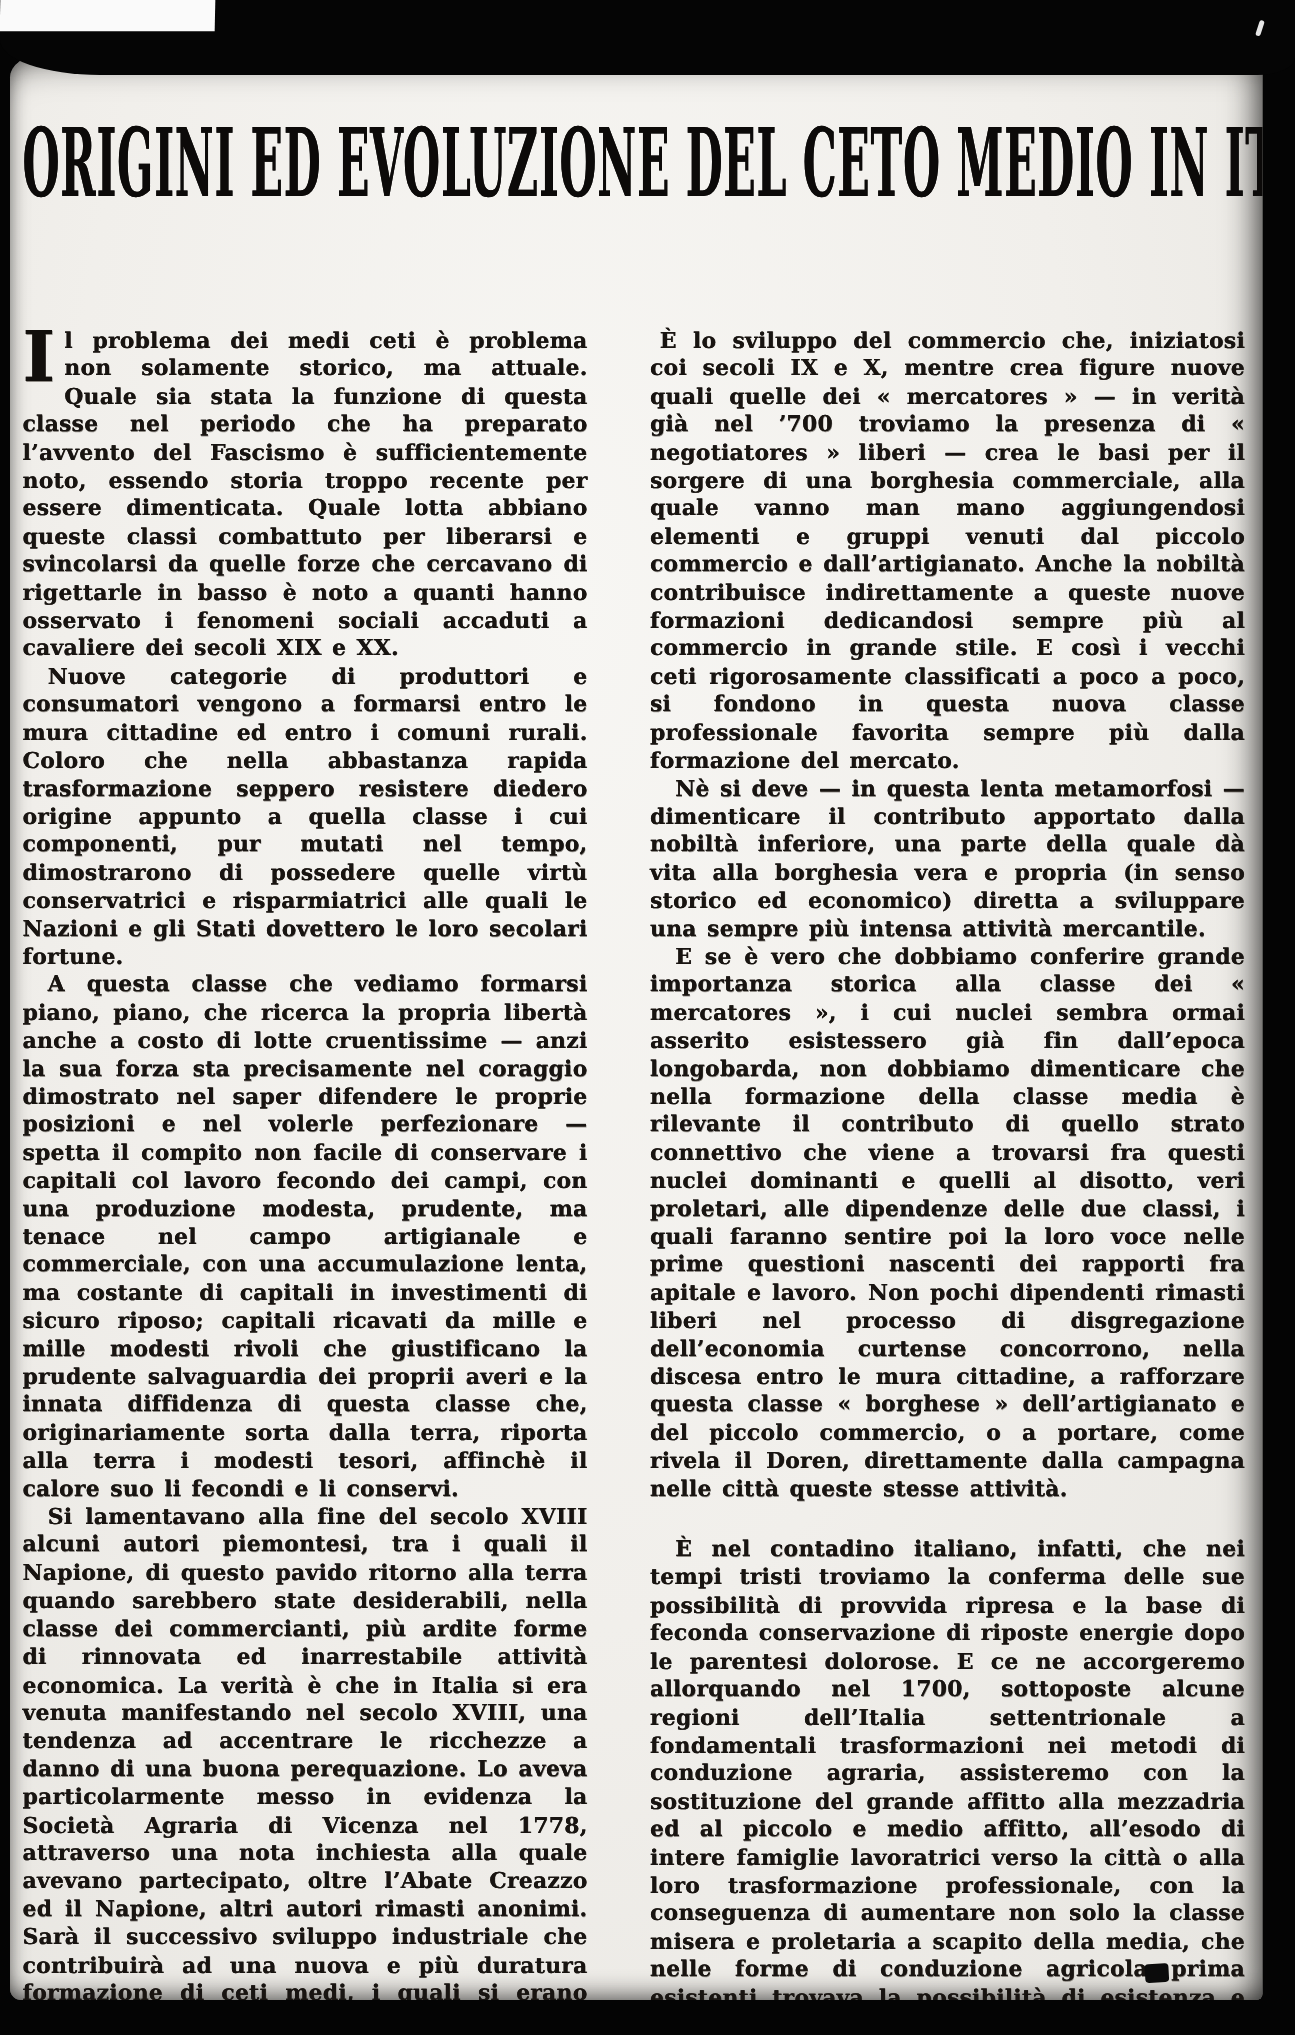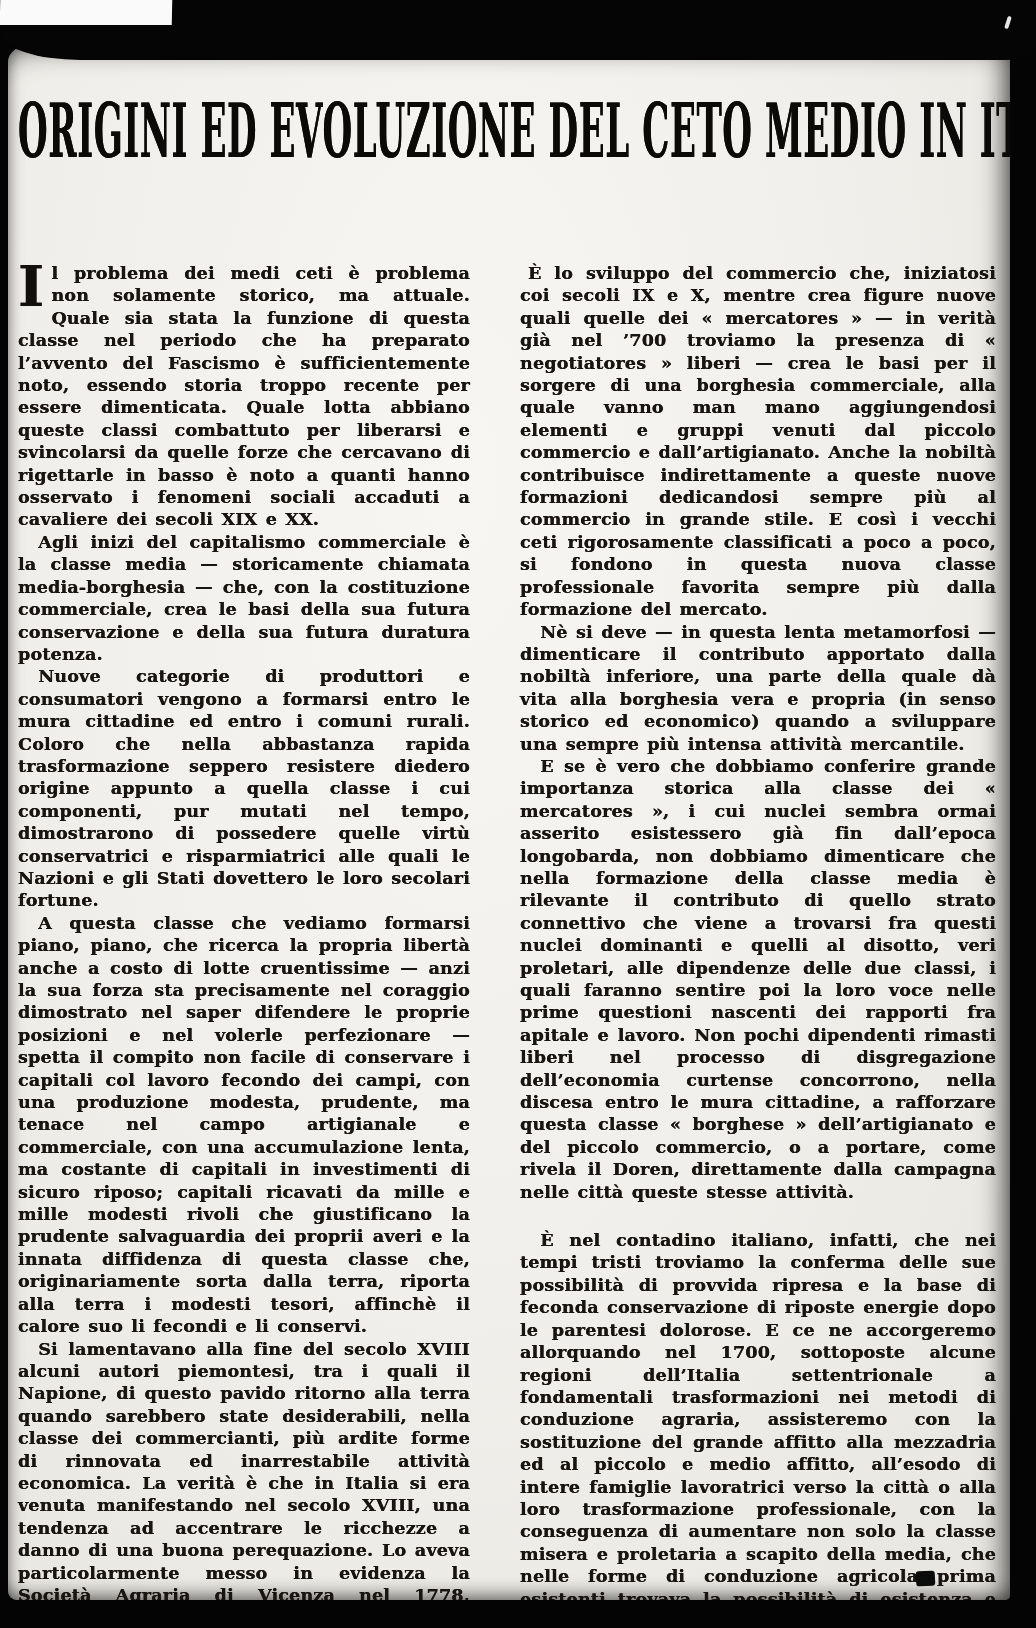--- a/index.html
+++ b/index.html
@@ -101,31 +101,30 @@
 
   <div class="paper">
 
     <h1 class="title">ORIGINI ED EVOLUZIONE DEL CETO MEDIO IN ITALIA</h1>
 
     <div class="columns">
 
       <div class="col col-left">
         <p class="para lead"><span class="drop-cap">I</span><span>l problema dei medi ceti è problema non solamente storico, ma attuale. Quale sia stata la funzione di questa classe nel periodo che ha preparato l’avvento del Fascismo è sufficientemente noto, essendo storia troppo recente per essere dimenticata. Quale lotta abbiano queste classi combattuto per liberarsi e svincolarsi da quelle forze che cercavano di rigettarle in basso è noto a quanti hanno osservato i fenomeni sociali accaduti a cavaliere dei secoli XIX e XX.</span></p>
         <div>
-            <p class="para">Agli inizi del capitalismo commerciale è la classe media — storicamente chiamata media-borghesia — che, con la costituzione commerciale, crea le basi della sua futura conservazione e della sua futura duratura potenza.</p>
             <p class="para">Nuove categorie di produttori e consumatori vengono a formarsi entro le mura cittadine ed entro i comuni rurali. Coloro che nella abbastanza rapida trasformazione seppero resistere diedero origine appunto a quella classe i cui componenti, pur mutati nel tempo, dimostrarono di possedere quelle virtù conservatrici e risparmiatrici alle quali le Nazioni e gli Stati dovettero le loro secolari fortune.</p>
             <p class="para">A questa classe che vediamo formarsi piano, piano, che ricerca la propria libertà anche a costo di lotte cruentissime — anzi la sua forza sta precisamente nel coraggio dimostrato nel saper difendere le proprie posizioni e nel volerle perfezionare — spetta il compito non facile di conservare i capitali col lavoro fecondo dei campi, con una produzione modesta, prudente, ma tenace nel campo artigianale e commerciale, con una accumulazione lenta, ma costante di capitali in investimenti di sicuro riposo; capitali ricavati da mille e mille modesti rivoli che giustificano la prudente salvaguardia dei proprii averi e la innata diffidenza di questa classe che, originariamente sorta dalla terra, riporta alla terra i modesti tesori, affinchè il calore suo li fecondi e li conservi.</p>
             <p class="para">Si lamentavano alla fine del secolo XVIII alcuni autori piemontesi, tra i quali il Napione, di questo pavido ritorno alla terra quando sarebbero state desiderabili, nella classe dei commercianti, più ardite forme di rinnovata ed inarrestabile attività economica. La verità è che in Italia si era venuta manifestando nel secolo XVIII, una tendenza ad accentrare le ricchezze a danno di una buona perequazione. Lo aveva particolarmente messo in evidenza la Società Agraria di Vicenza nel 1778, attraverso una nota inchiesta alla quale avevano partecipato, oltre l’Abate Creazzo ed il Napione, altri autori rimasti anonimi. Sarà il successivo sviluppo industriale che contribuirà ad una nuova e più duratura formazione di ceti medi, i quali si erano già venuti riformando fin dall’epoca comunale ed anche prima allorquando gli organi ecclesiastici avevano favorito l’ascesa dei ceti più bassi.</p>
           </div>
       </div>
 
       <div class="col col-right">
         <div class="group-top">
             <p class="para">È lo sviluppo del commercio che, iniziatosi coi secoli IX e X, mentre crea figure nuove quali quelle dei « mercatores » — in verità già nel ’700 troviamo la presenza di « negotiatores » liberi — crea le basi per il sorgere di una borghesia commerciale, alla quale vanno man mano aggiungendosi elementi e gruppi venuti dal piccolo commercio e dall’artigianato. Anche la nobiltà contribuisce indirettamente a queste nuove formazioni dedicandosi sempre più al commercio in grande stile. E così i vecchi ceti rigorosamente classificati a poco a poco, si fondono in questa nuova classe professionale favorita sempre più dalla formazione del mercato.</p>
-            <p class="para">Nè si deve — in questa lenta metamorfosi — dimenticare il contributo apportato dalla nobiltà inferiore, una parte della quale dà vita alla borghesia vera e propria (in senso storico ed economico) quando a sviluppare una sempre più intensa attività mercantile.</p>
+            <p class="para">Nè si deve — in questa lenta metamorfosi — dimenticare il contributo apportato dalla nobiltà inferiore, una parte della quale dà vita alla borghesia vera e propria (in senso storico ed economico) diretta a sviluppare una sempre più intensa attività mercantile.</p>
             <p class="para">E se è vero che dobbiamo conferire grande importanza storica alla classe dei « mercatores », i cui nuclei sembra ormai asserito esistessero già fin dall’epoca longobarda, non dobbiamo dimenticare che nella formazione della classe media è rilevante il contributo di quello strato connettivo che viene a trovarsi fra questi nuclei dominanti e quelli al disotto, veri proletari, alle dipendenze delle due classi, i quali faranno sentire poi la loro voce nelle prime questioni nascenti dei rapporti fra apitale e lavoro. Non pochi dipendenti rimasti liberi nel processo di disgregazione dell’economia curtense concorrono, nella discesa entro le mura cittadine, a rafforzare questa classe « borghese » dell’artigianato e del piccolo commercio, o a portare, come rivela il Doren, direttamente dalla campagna nelle città queste stesse attività.</p>
           </div>
         <div class="group-bottom">
             <p class="para">È nel contadino italiano, infatti, che nei tempi tristi troviamo la conferma delle sue possibilità di provvida ripresa e la base di feconda conservazione di riposte energie dopo le parentesi dolorose. E ce ne accorgeremo allorquando nel 1700, sottoposte alcune regioni dell’Italia settentrionale a fondamentali trasformazioni nei metodi di conduzione agraria, assisteremo con la sostituzione del grande affitto alla mezzadria ed al piccolo e medio affitto, all’esodo di intere famiglie lavoratrici verso la città o alla loro trasformazione professionale, con la conseguenza di aumentare non solo la classe misera e proletaria a scapito della media, che nelle forme di conduzione agricola prima esistenti trovava la possibilità di esistenza e di formazione, ma anche di favorire moti e sommosse le cui origini non erano politiche, ma squisitamente economiche. Il Piemonte fu un grande, se pur triste, centro di tali esperimenti.</p>
           </div>
       </div>
 
     </div>
 
     <div class="page-blot">■</div>

